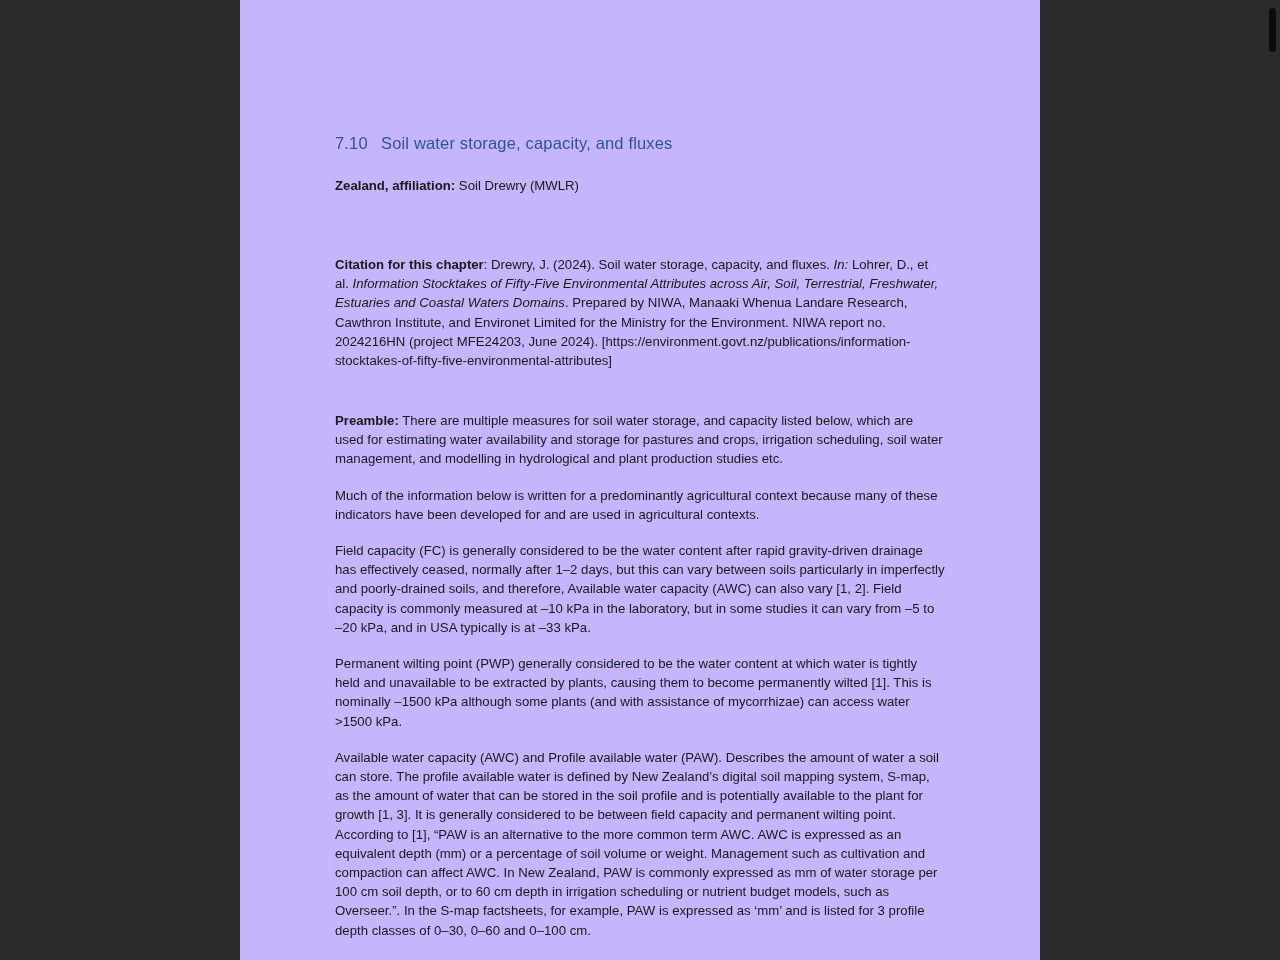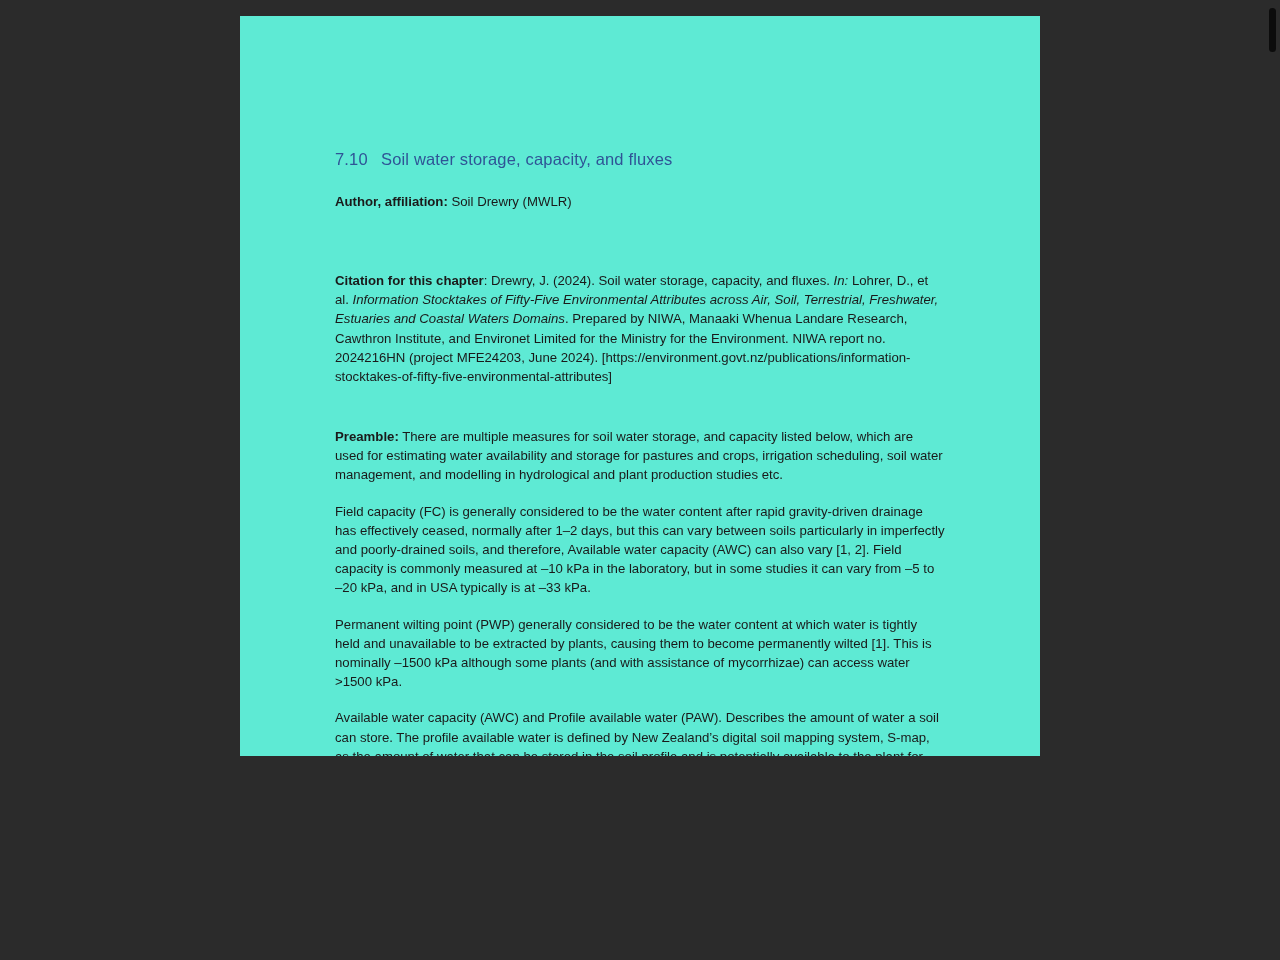--- a/index.html
+++ b/index.html
@@ -17,24 +17,24 @@
     width: 1280px;
     height: 960px;
     background: #2b2b2b;
     overflow: hidden;
   }
 
   
   #page {
     position: absolute;
     left: 240px;
-    top: 16px;
+    top: 0;
     width: 800px;
-    height: 740px;
-    background: #5eead4;
+    height: 960px;
+    background: #c4b5fd;
     overflow: hidden;
   }
 
   
   #content {
     position: absolute;
     left: 95px;
     top: 0;
     width: 610px;
   }
@@ -125,28 +125,29 @@
 
 <div id="viewer">
 
   <div id="page">
     <div id="content">
 
       <h2 class="doc-heading">
         <span class="num">7.10</span><span>Soil water storage, capacity, and fluxes</span>
       </h2>
 
-      <p class="block author-line"><b>Author, affiliation:</b><span> Soil Drewry (MWLR)</span></p>
+      <p class="block author-line"><b>Zealand, affiliation:</b><span> Soil Drewry (MWLR)</span></p>
 
       <p class="block citation"><b>Citation for this chapter</b><span>: Drewry, J. (2024). Soil water storage, capacity, and fluxes. </span><i>In:</i><span> Lohrer, D., et al. </span><i>Information Stocktakes of Fifty-Five Environmental Attributes across Air, Soil, Terrestrial, Freshwater, Estuaries and Coastal Waters Domains</i><span>. Prepared by NIWA, Manaaki Whenua Landare Research, Cawthron Institute, and Environet Limited for the Ministry for the Environment. NIWA report no. 2024216HN (project MFE24203, June 2024). [https://environment.govt.nz/publications/information-stocktakes-of-fifty-five-environmental-attributes]</span></p>
 
       <div class="body-stack">
 
         <p class="block"><b>Preamble:</b><span> There are multiple measures for soil water storage, and capacity listed below, which are used for estimating water availability and storage for pastures and crops, irrigation scheduling, soil water management, and modelling in hydrological and plant production studies etc.</span></p>
 
+        <p class="block">Much of the information below is written for a predominantly agricultural context because many of these indicators have been developed for and are used in agricultural contexts.</p>
 
         <p class="block">Field capacity (FC) is generally considered to be the water content after rapid gravity-driven drainage has effectively ceased, normally after 1–2 days, but this can vary between soils particularly in imperfectly and poorly-drained soils, and therefore, Available water capacity (AWC) can also vary [1, 2]. Field capacity is commonly measured at –10 kPa in the laboratory, but in some studies it can vary from –5 to –20 kPa, and in USA typically is at –33 kPa.</p>
 
         <p class="block">Permanent wilting point (PWP)  generally considered to be the water content at which water is tightly held and unavailable to be extracted by plants, causing them to become permanently wilted [1]. This is nominally –1500 kPa although some plants (and with assistance of mycorrhizae) can access water &gt;1500 kPa.</p>
 
         <p class="block">Available water capacity (AWC) and Profile available water (PAW). Describes the amount of water a soil can store. The profile available water is defined by New Zealand’s digital soil mapping system, S-map, as the amount of water that can be stored in the soil profile and is potentially available to the plant for growth [1, 3]. It is generally considered to be between field capacity and permanent wilting point. According to [1], “PAW is an alternative to the more common term AWC. AWC is expressed as an equivalent depth (mm) or a percentage of soil volume or weight. Management such as cultivation and compaction can affect AWC. In New Zealand, PAW is commonly expressed as mm of water storage per 100 cm soil depth, or to 60 cm depth in irrigation scheduling or nutrient budget models, such as Overseer.”. In the S-map factsheets, for example, PAW is expressed as ‘mm’ and is listed for 3 profile depth classes of 0–30, 0–60 and 0–100 cm.</p>
 
         <p class="block">Readily available water capacity (RAWC) and Profile readily available water (PRAW) generally considered to be the difference in water content between field capacity and the ‘stress point’, where</p>
 
       </div>

